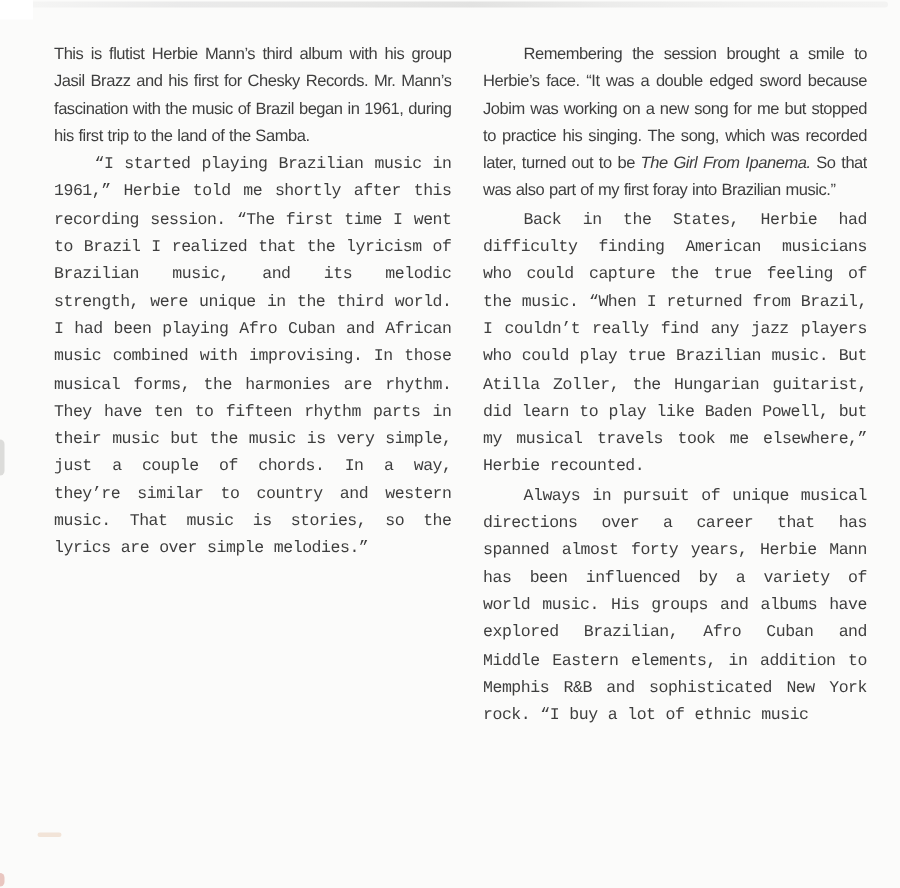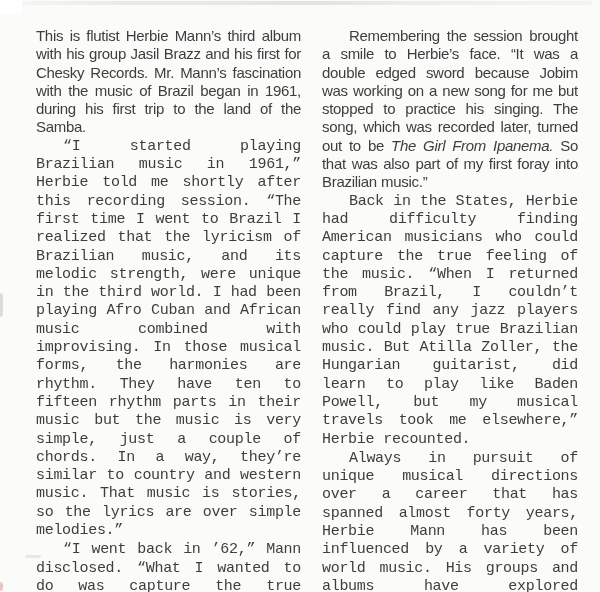--- a/index.html
+++ b/index.html
@@ -22,21 +22,21 @@
     gap: 21px;
   }
   .col {
     overflow: hidden;
   }
   .col-left  { width: 265px; }
   .col-right { width: 256px; }
   .para {
     margin: 0;
     text-align: justify;
-    font-size: 15px;
+    font-size: 11px;
     line-height: 18.3px;
     letter-spacing: -0.3px;
     word-spacing: 0.4px;
   }
   .para + .para { margin-top: 1px; font-family: Liberation Mono, monospace; }
   .para.indent { text-indent: 27px; }
   .para i { font-style: italic; }
 
   
   .scan-top-band {
@@ -78,21 +78,20 @@
   <div class="scan-top-band"></div>
   <div class="scan-top-left-notch"></div>
   <div class="scan-left-mark"></div>
   <div class="scan-bottom-pink-mark"></div>
   <div class="scan-bottom-smudge"></div>
 
   <div class="columns">
     <div class="col col-left">
         <p class="para"><span>This is flutist Herbie Mann’s third album with his group Jasil Brazz and his first for Chesky Records. Mr. Mann’s fascination with the music of Brazil began in 1961, during his first trip to the land of the Samba.</span></p>
         <p class="para indent"><span>“I started playing Brazilian music in 1961,” Herbie told me shortly after this recording session. “The first time I went to Brazil I realized that the lyricism of Brazilian music, and its melodic strength, were unique in the third world. I had been playing Afro Cuban and African music combined with improvising. In those musical forms, the harmonies are rhythm. They have ten to fifteen rhythm parts in their music but the music is very simple, just a couple of chords. In a way, they’re similar to country and western music. That music is stories, so the lyrics are over simple melodies.”</span></p>
-        <p class="para indent"><span>“I went back in ’62,” Mann disclosed. “What I wanted to do was capture the true Brazilian sound. So I did an album with Sergio Mendes and the Bossa Rio Sextet called </span><i>Do The Bossa Nova.</i><span> Antonio Carlos Jobim was</span></p>
       </div>
     <div class="col col-right">
         <p class="para indent"><span>Remembering the session brought a smile to Herbie’s face. “It was a double edged sword because Jobim was working on a new song for me but stopped to practice his singing. The song, which was recorded later, turned out to be </span><i>The Girl From Ipanema.</i><span> So that was also part of my first foray into Brazilian music.”</span></p>
         <p class="para indent"><span>Back in the States, Herbie had difficulty finding American musicians who could capture the true feeling of the music. “When I returned from Brazil, I couldn’t really find any jazz players who could play true Brazilian music. But Atilla Zoller, the Hungarian guitarist, did learn to play like Baden Powell, but my musical travels took me elsewhere,” Herbie recounted.</span></p>
         <p class="para indent"><span>Always in pursuit of unique musical directions over a career that has spanned almost forty years, Herbie Mann has been influenced by a variety of world music. His groups and albums have explored Brazilian, Afro Cuban and Middle Eastern elements, in addition to Memphis R&amp;B and sophisticated New York rock. “I buy a lot of ethnic music</span></p>
       </div>
   </div>
 </div>
 
 </body></html>

